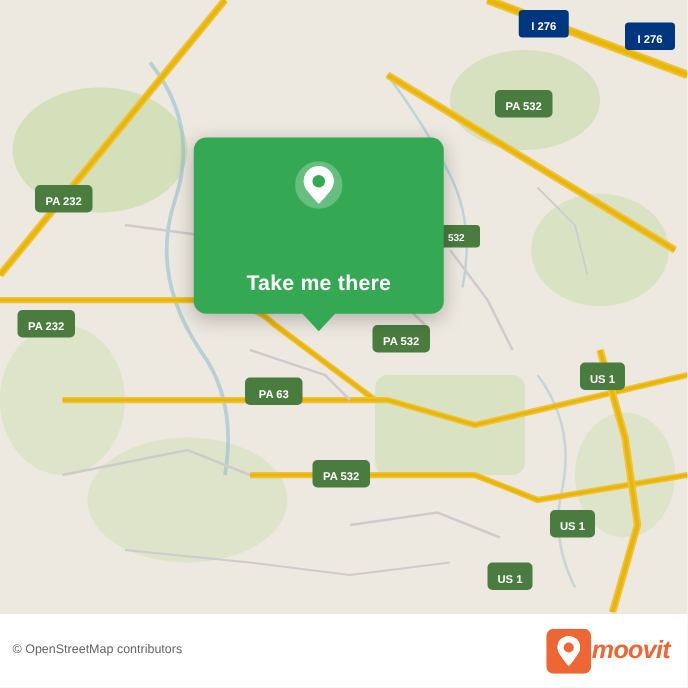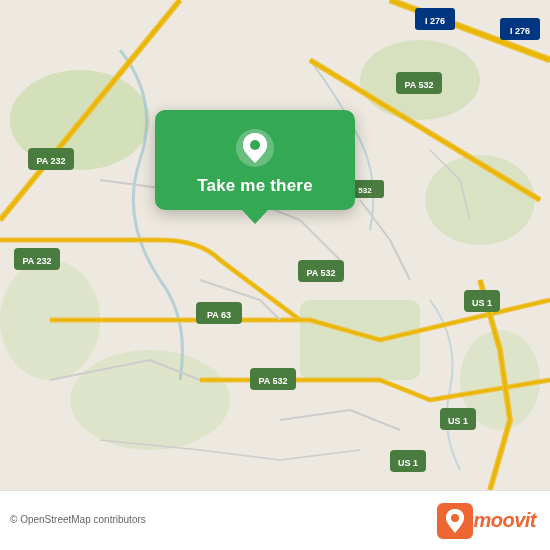--- a/index.html
+++ b/index.html
@@ -58,20 +58,21 @@
       height: 40px;
       margin-bottom: 8px;
     }
 
     .take-me-there {
       color: white;
       font-size: 17px;
       font-weight: 600;
       text-align: center;
       letter-spacing: 0.2px;
+      margin-top: 41px;
     }
 
     #bottom-bar {
       width: 550px;
       height: 60px;
       background: white;
       display: flex;
       align-items: center;
       justify-content: space-between;
       padding: 0 14px 0 10px;

